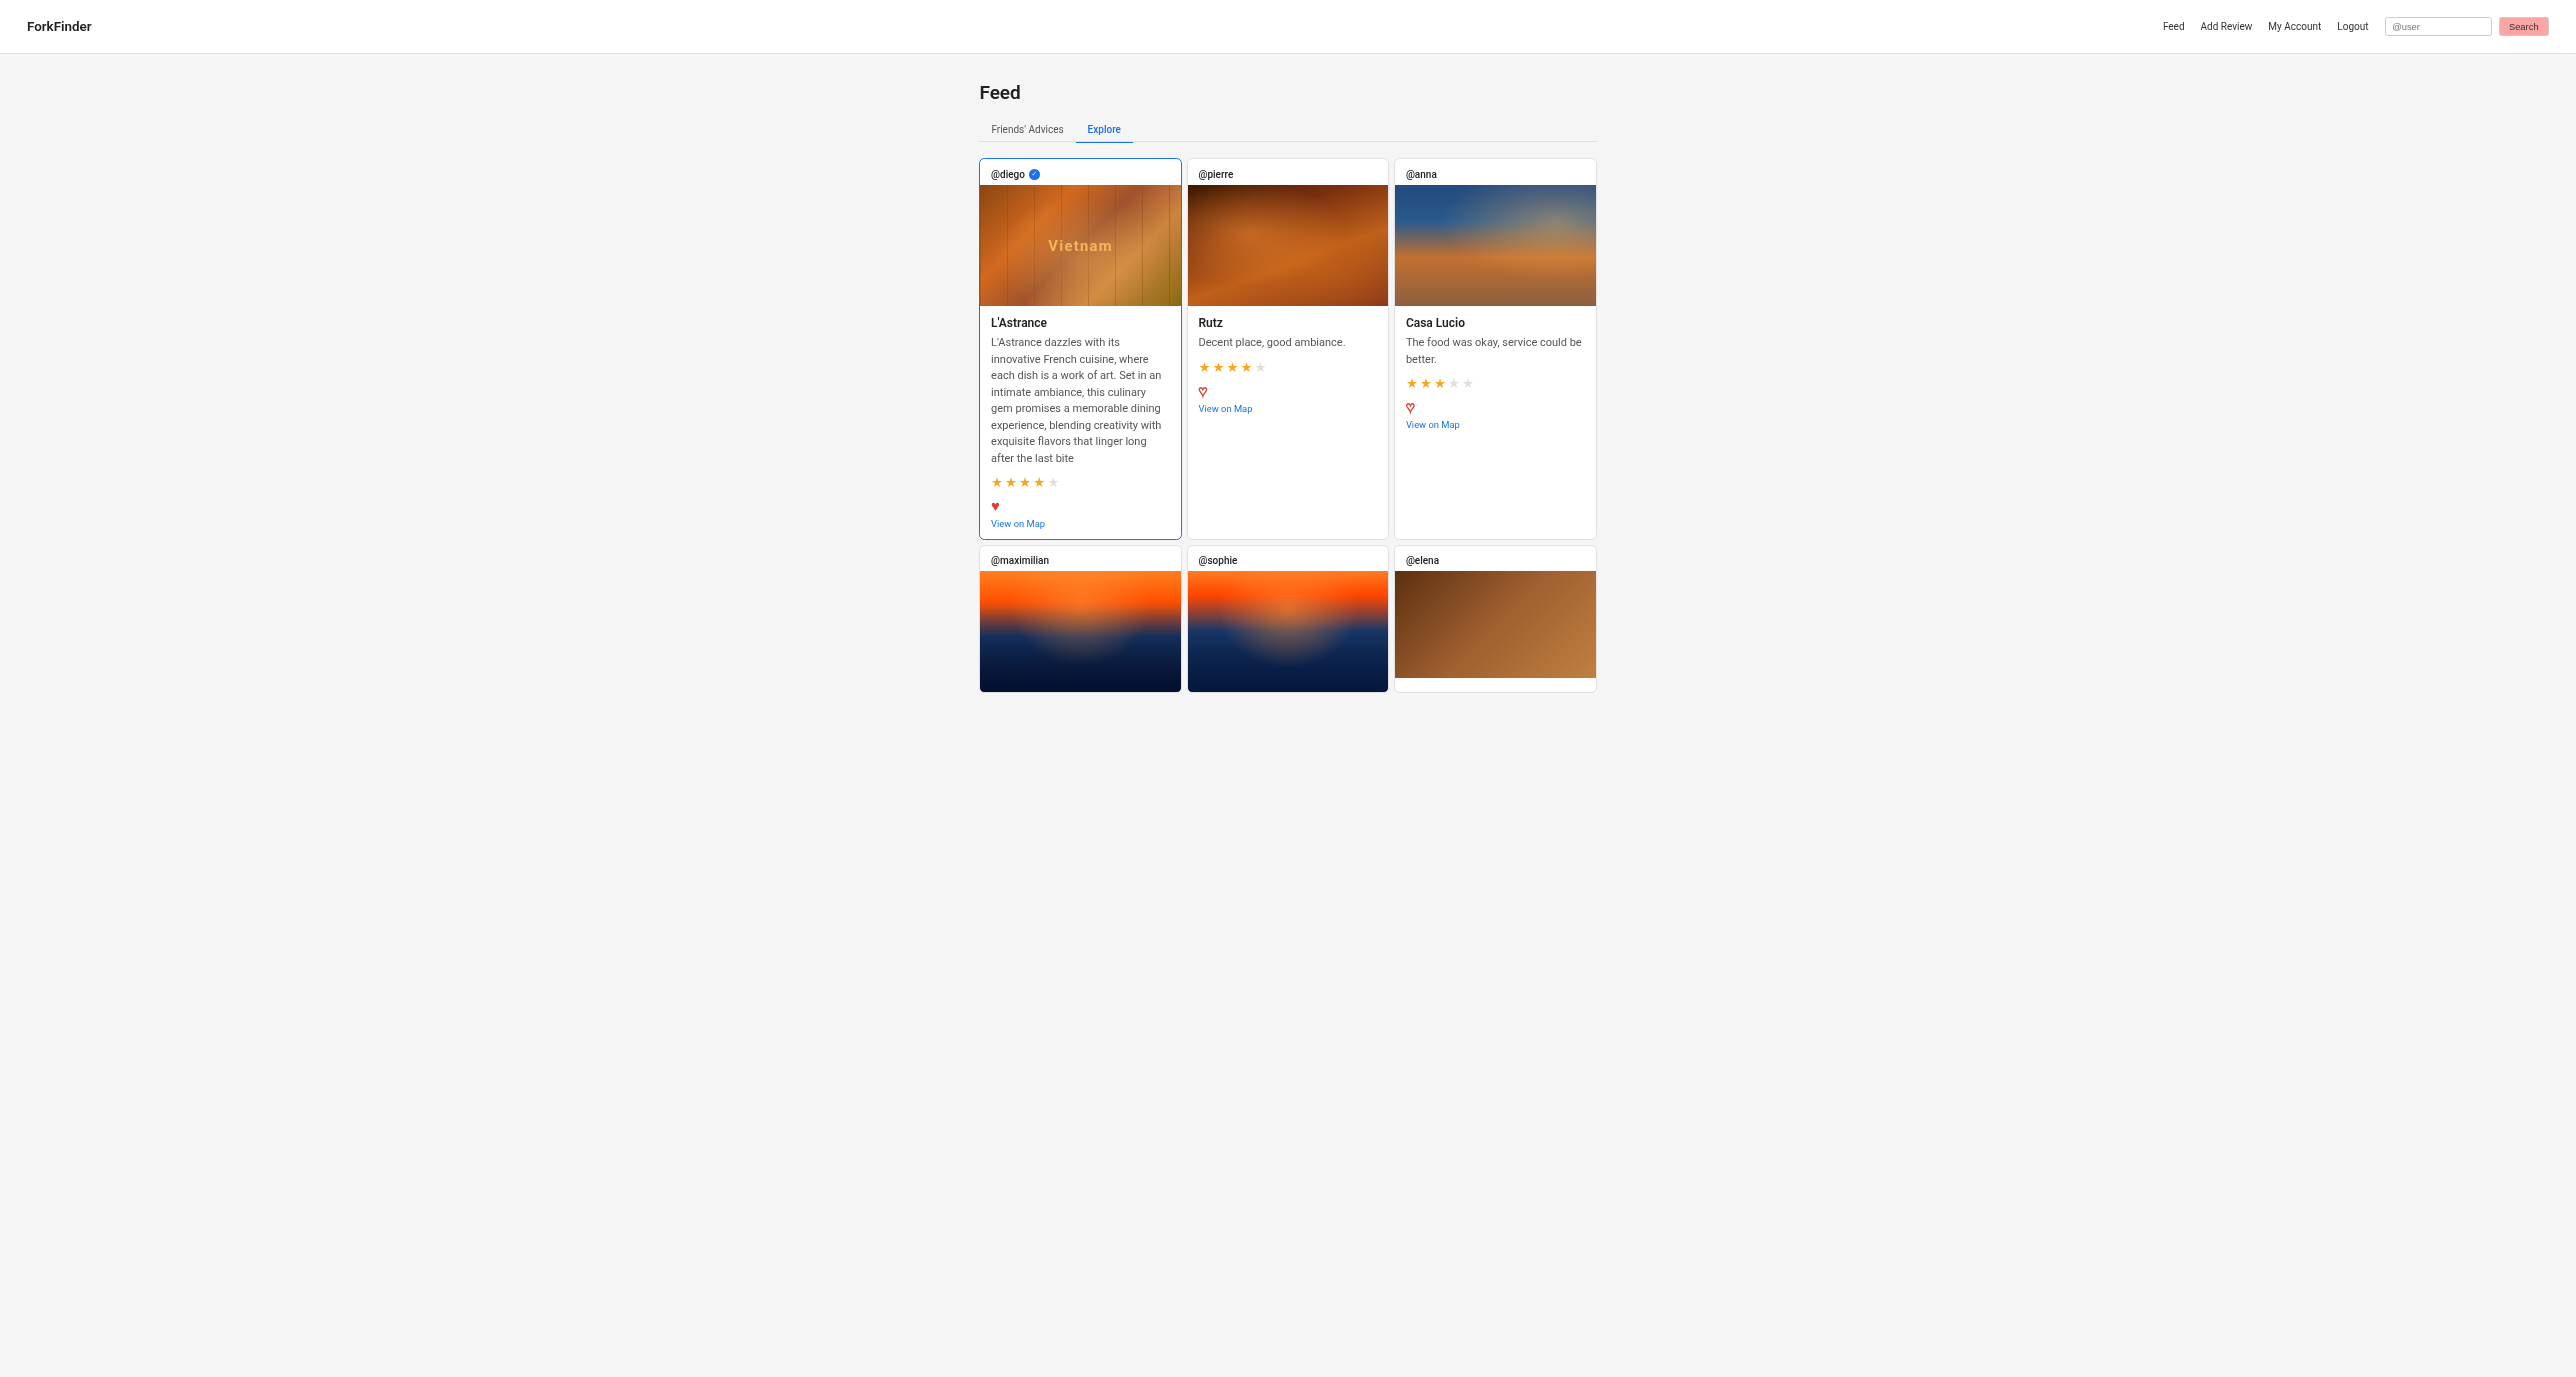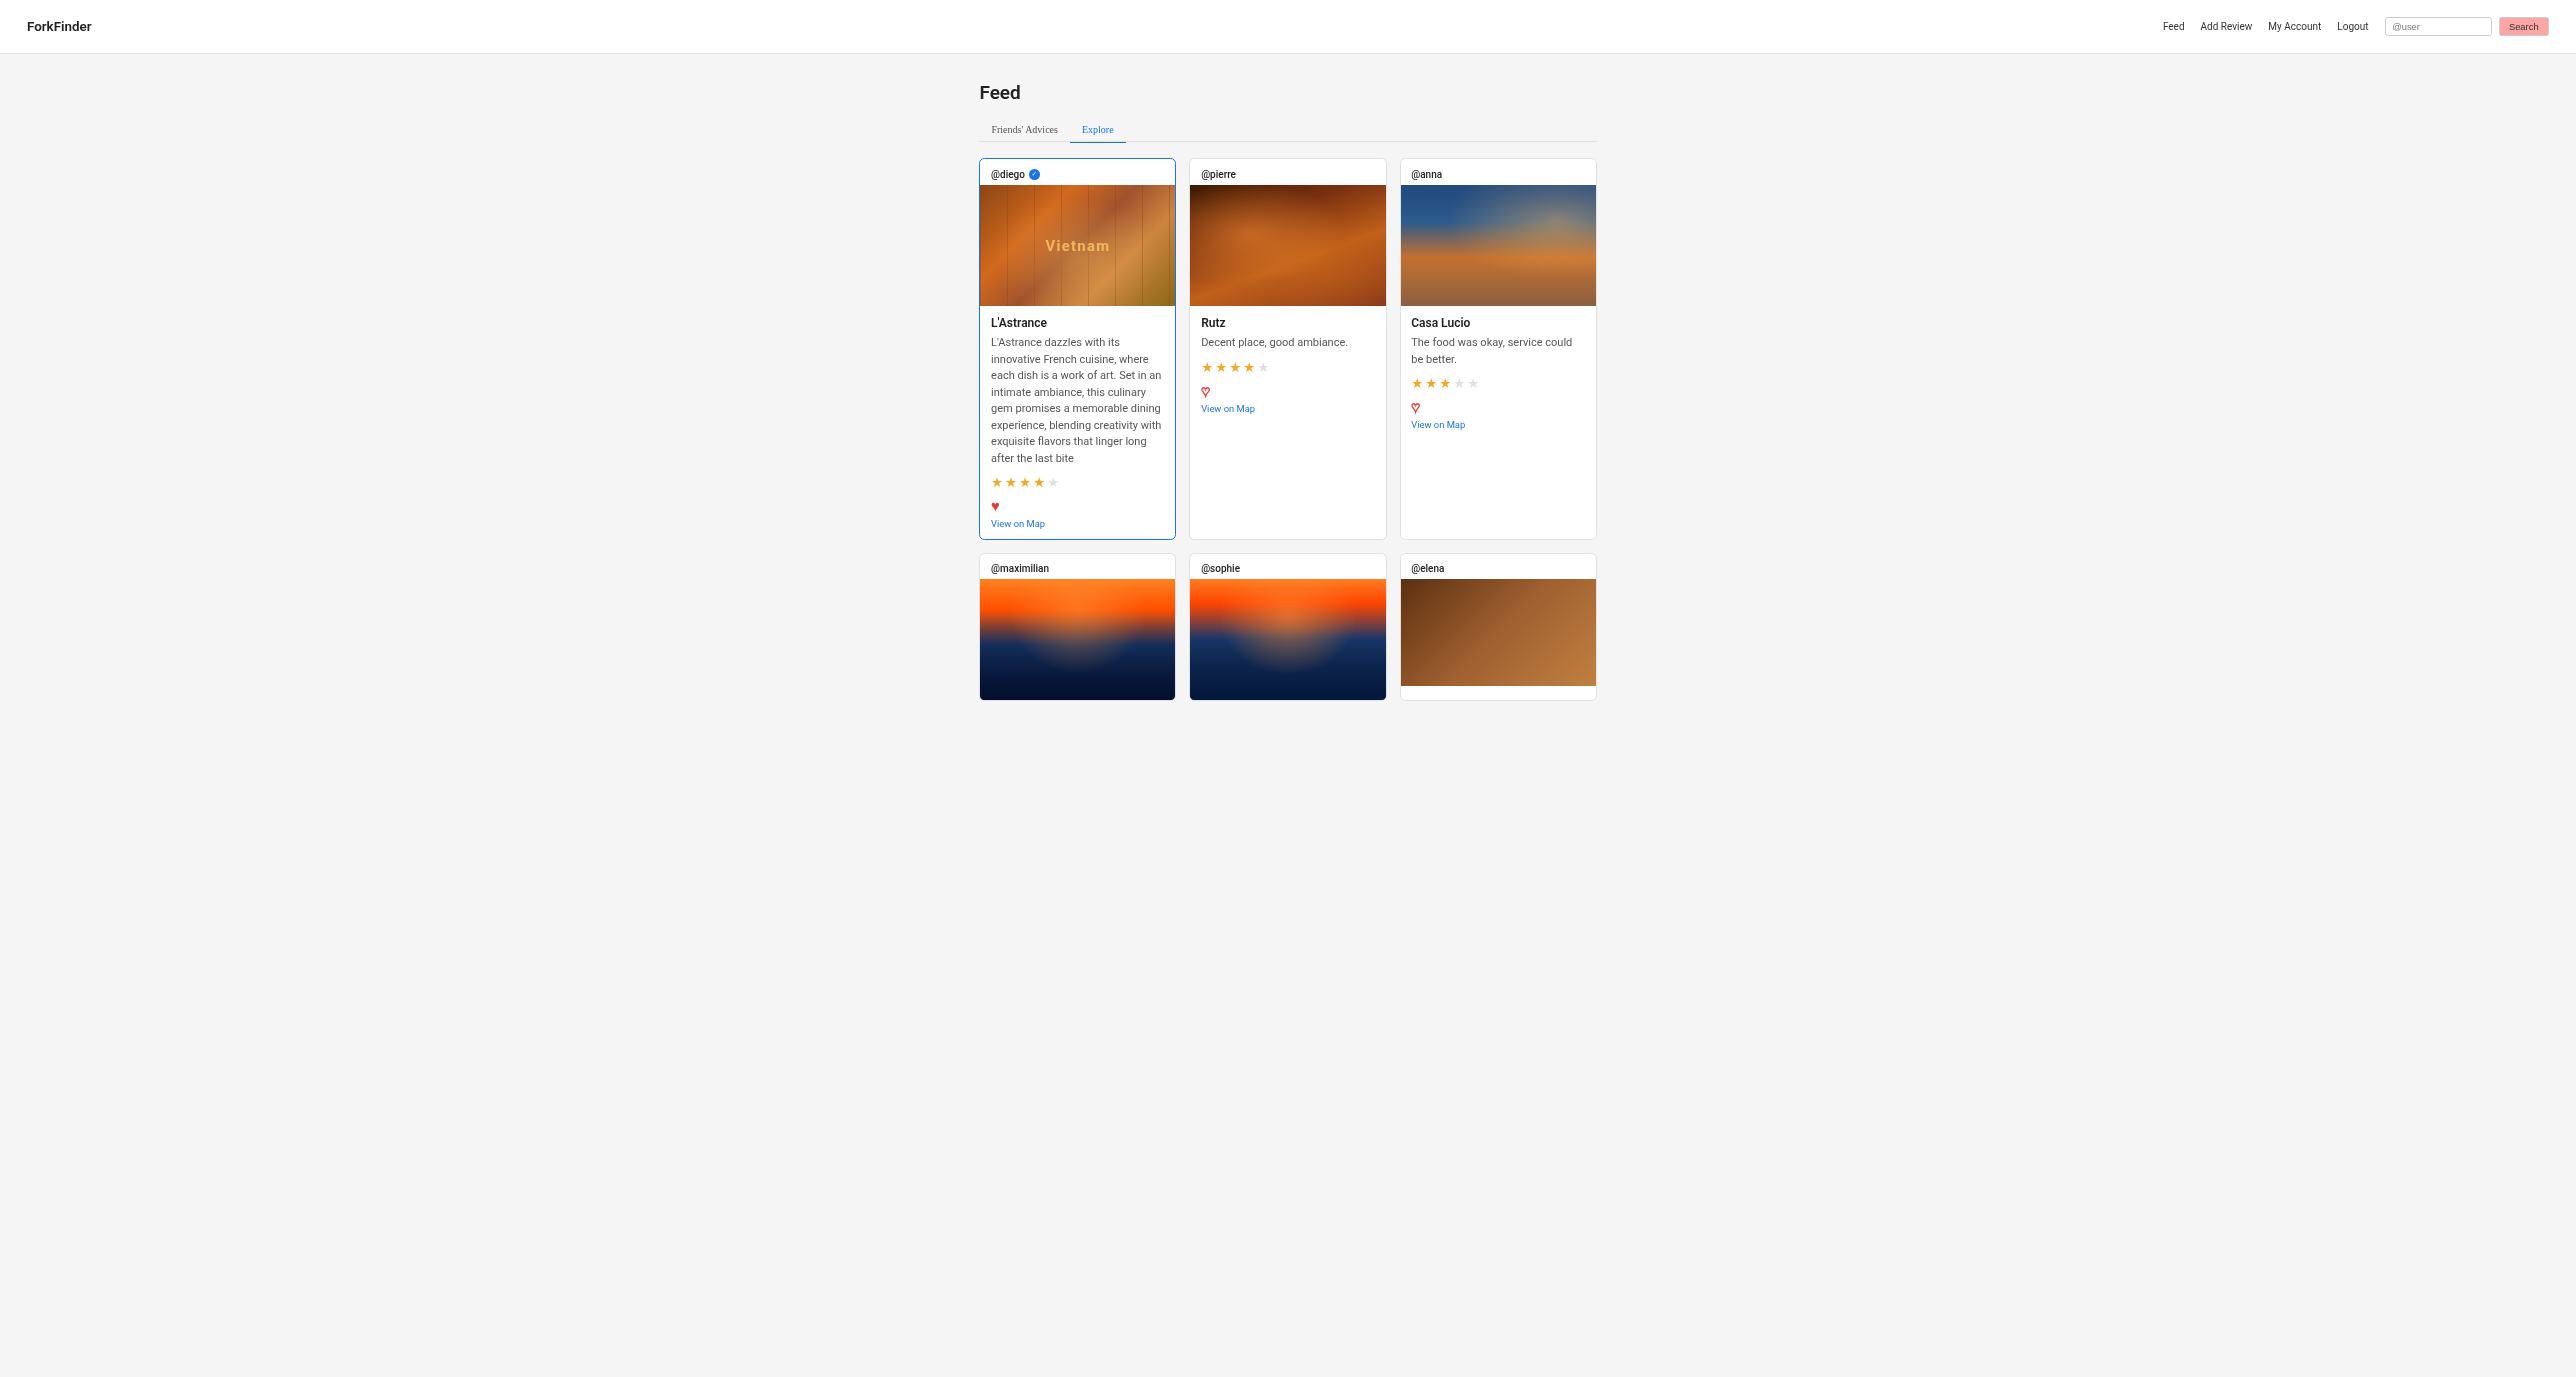--- a/index.html
+++ b/index.html
@@ -77,33 +77,32 @@
       margin-bottom: 16px;
     }
     .tab {
       padding: 6.7px 12px;
       font-size: 10px;
       cursor: pointer;
       color: #555;
       border-bottom: 1.3px solid transparent;
       margin-bottom: -1.3px;
       text-decoration: none;
-      font-family: Liberation Serif, serif;
     }
     .tab.active {
       color: #1a73e8;
       border-bottom: 1.3px solid #1a73e8;
       font-weight: 500;
     }
 
     
     .cards-grid {
       display: grid;
       grid-template-columns: repeat(3, 1fr);
-      gap: 13px;
+      gap: 5px;
     }
 
     
     .card {
       background: #fff;
       border: 0.7px solid #e0e0e0;
       border-radius: 5.4px;
       overflow: hidden;
     }
     .card.highlighted {

